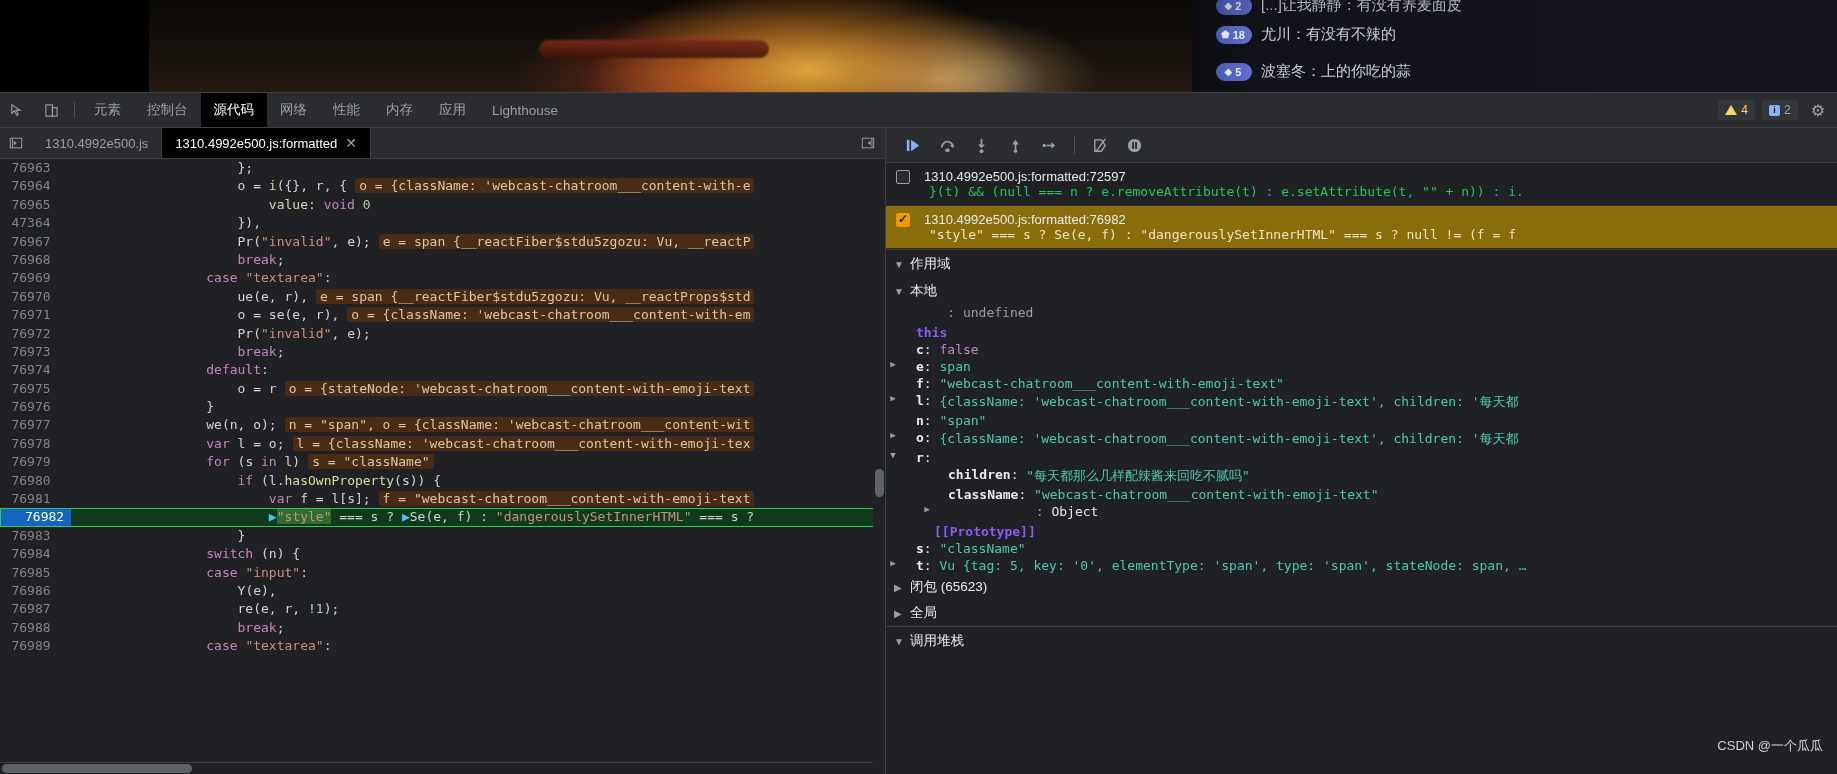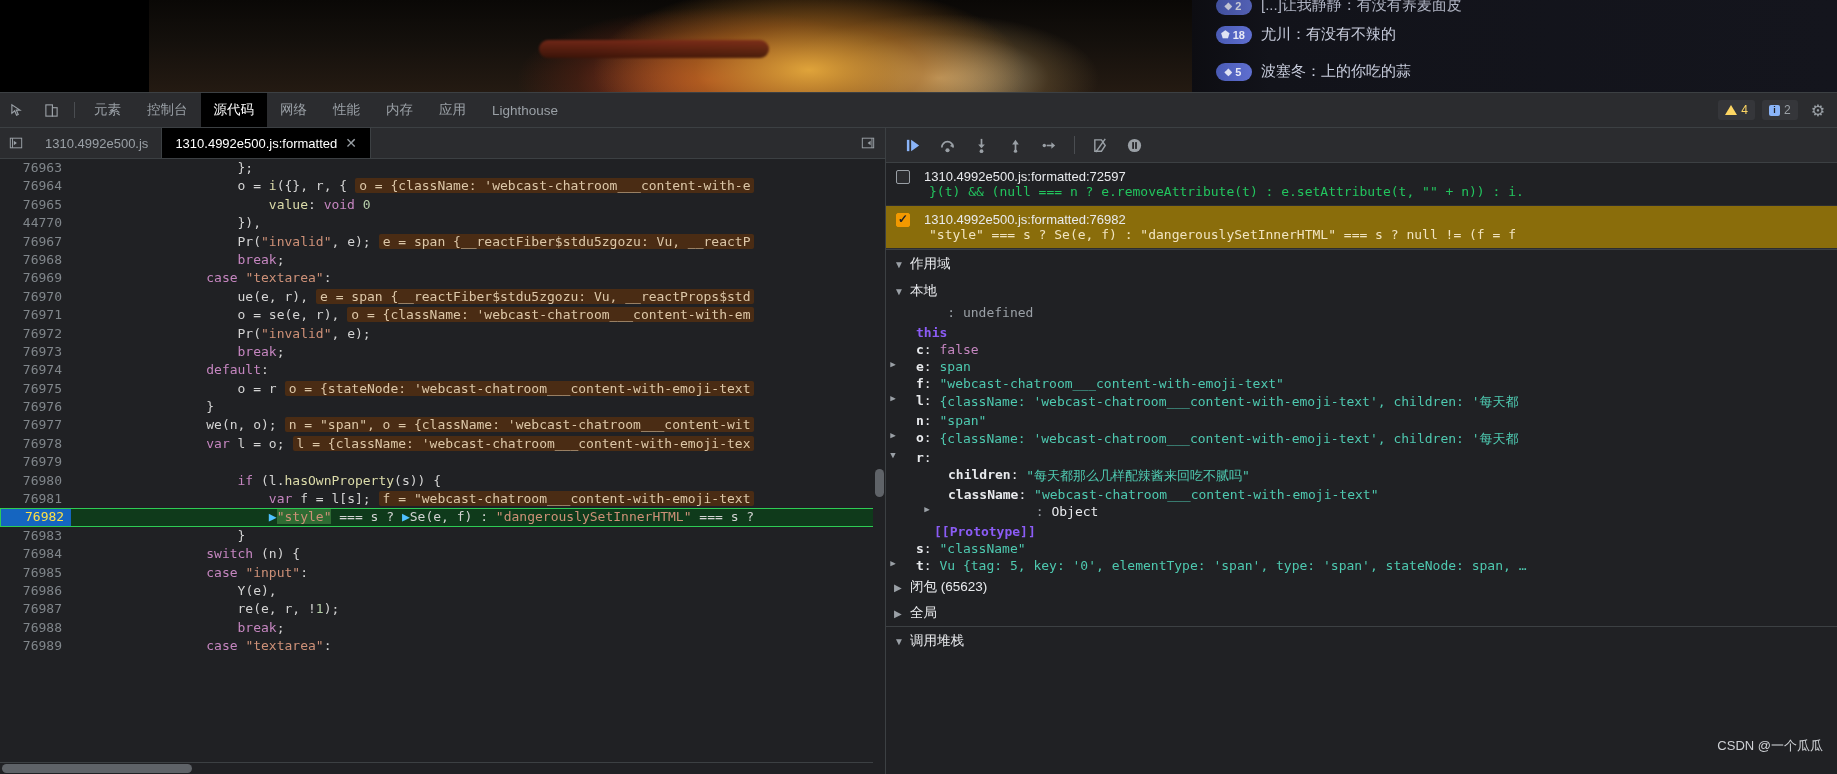--- a/index.html
+++ b/index.html
@@ -99,24 +99,24 @@
   
   .editor {
     position:absolute; left:0; top:31px; right:0; bottom:0;
     background:#202124; overflow:hidden;
     font-family: "DejaVu Sans Mono", "Liberation Mono", monospace;
     font-size: 13px; line-height: 18.4px;
   }
   .code-row { display:flex; height: 18.4px; white-space: pre; }
   .code-row.exec { background:#0f3a1b; outline: 1px solid #2ecc54; outline-offset:-1px; }
   .gutter {
-    width: 71px; min-width:71px; text-align: right; padding-right: 9px;
+    width: 71px; min-width:71px; text-align: center; padding-right: 9px;
     color: #80868b; background: #202124; user-select:none;
   }
-  .code-row.exec .gutter { background:#1565c0; color:#fde047;padding-left:25px; }
+  .code-row.exec .gutter { background:#1565c0; color:#ffffff;padding-left:25px; }
   .code-cell { padding-left: 10px; color:#d4d4d4; overflow:hidden; }
   
   .kw   { color:#c586c0; }
   .str  { color:#ce9178; }
   .num  { color:#b5cea8; }
   .fn   { color:#dcdcaa; }
   .id   { color:#d4d4d4; }
   .punc { color:#d4d4d4; }
   
   .chip {
@@ -276,21 +276,21 @@
         </div>
 
         <div class="editor">
 
           <div class="code-row"><span class="gutter">76963</span><span class="code-cell">                    <span class="punc">};</span></span></div>
 
           <div class="code-row"><span class="gutter">76964</span><span class="code-cell">                    <span class="id">o</span> = <span class="fn">i</span>({}, <span class="id">r</span>, {<span class="chip">o = {className: 'webcast-chatroom___content-with-e</span></span></div>
 
           <div class="code-row"><span class="gutter">76965</span><span class="code-cell">                        <span class="fn">value</span>: <span class="kw">void</span> <span class="num">0</span></span></div>
 
-          <div class="code-row"><span class="gutter">44770</span><span class="code-cell">                    <span class="punc">}),</span></span></div>
+          <div class="code-row"><span class="gutter">47364</span><span class="code-cell">                    <span class="punc">}),</span></span></div>
 
           <div class="code-row"><span class="gutter">76967</span><span class="code-cell">                    <span class="id">Pr</span>(<span class="str">"invalid"</span>, <span class="id">e</span>);<span class="chip">e = span {__reactFiber$stdu5zgozu: Vu, __reactP</span></span></div>
 
           <div class="code-row"><span class="gutter">76968</span><span class="code-cell">                    <span class="kw">break</span>;</span></div>
 
           <div class="code-row"><span class="gutter">76969</span><span class="code-cell">                <span class="kw">case</span> <span class="str">"textarea"</span>:</span></div>
 
           <div class="code-row"><span class="gutter">76970</span><span class="code-cell">                    <span class="id">ue</span>(<span class="id">e</span>, <span class="id">r</span>),<span class="chip">e = span {__reactFiber$stdu5zgozu: Vu, __reactProps$std</span></span></div>
 
           <div class="code-row"><span class="gutter">76971</span><span class="code-cell">                    <span class="id">o</span> = <span class="id">se</span>(<span class="id">e</span>, <span class="id">r</span>),<span class="chip">o = {className: 'webcast-chatroom___content-with-em</span></span></div>
@@ -302,21 +302,21 @@
           <div class="code-row"><span class="gutter">76974</span><span class="code-cell">                <span class="kw">default</span>:</span></div>
 
           <div class="code-row"><span class="gutter">76975</span><span class="code-cell">                    <span class="id">o</span> = <span class="id">r</span><span class="chip">o = {stateNode: 'webcast-chatroom___content-with-emoji-text</span></span></div>
 
           <div class="code-row"><span class="gutter">76976</span><span class="code-cell">                <span class="punc">}</span></span></div>
 
           <div class="code-row"><span class="gutter">76977</span><span class="code-cell">                <span class="id">we</span>(<span class="id">n</span>, <span class="id">o</span>);<span class="chip">n = "span", o = {className: 'webcast-chatroom___content-wit</span></span></div>
 
           <div class="code-row"><span class="gutter">76978</span><span class="code-cell">                <span class="kw">var</span> <span class="id">l</span> = <span class="id">o</span>;<span class="chip">l = {className: 'webcast-chatroom___content-with-emoji-tex</span></span></div>
 
-          <div class="code-row"><span class="gutter">76979</span></div>
+          <div class="code-row"><span class="gutter">76979</span><span class="code-cell">                <span class="kw">for</span> (<span class="id">s</span> <span class="kw">in</span> <span class="id">l</span>)<span class="chip">s = "className"</span></span></div>
 
           <div class="code-row"><span class="gutter">76980</span><span class="code-cell">                    <span class="kw">if</span> (<span class="id">l</span>.<span class="fn">hasOwnProperty</span>(<span class="id">s</span>)) {</span></div>
 
           <div class="code-row"><span class="gutter">76981</span><span class="code-cell">                        <span class="kw">var</span> <span class="id">f</span> = <span class="id">l</span>[<span class="id">s</span>];<span class="chip">f = "webcast-chatroom___content-with-emoji-text</span></span></div>
 
           <div class="code-row exec"><span class="gutter">76982</span><span class="code-cell">                        <span class="marker">▶</span><span class="sel"><span class="str">"style"</span></span> === <span class="id">s</span> ? <span class="marker">▶</span><span class="id">Se</span>(<span class="id">e</span>, <span class="id">f</span>) : <span class="str">"dangerouslySetInnerHTML"</span> === <span class="id">s</span> ?</span></div>
 
           <div class="code-row"><span class="gutter">76983</span><span class="code-cell">                    <span class="punc">}</span></span></div>
 
           <div class="code-row"><span class="gutter">76984</span><span class="code-cell">                <span class="kw">switch</span> (<span class="id">n</span>) {</span></div>

